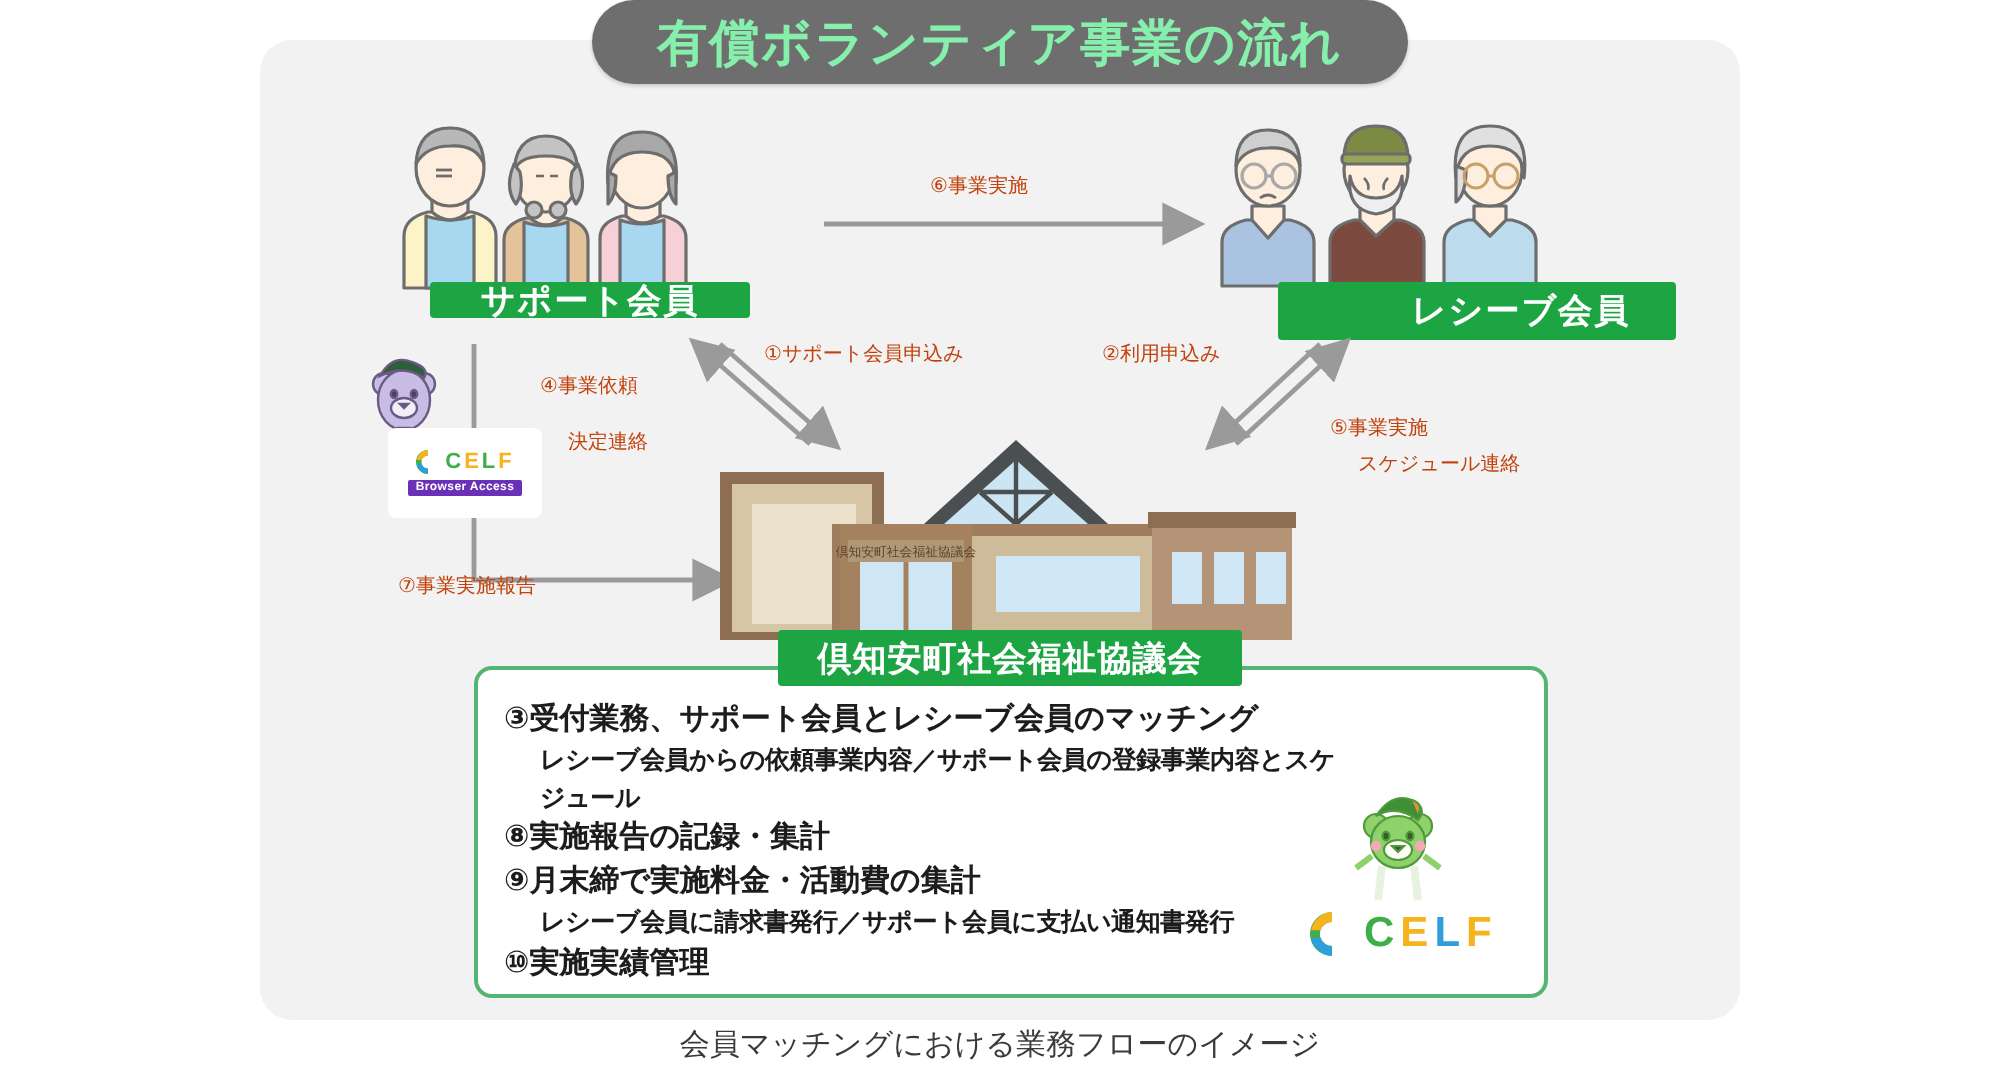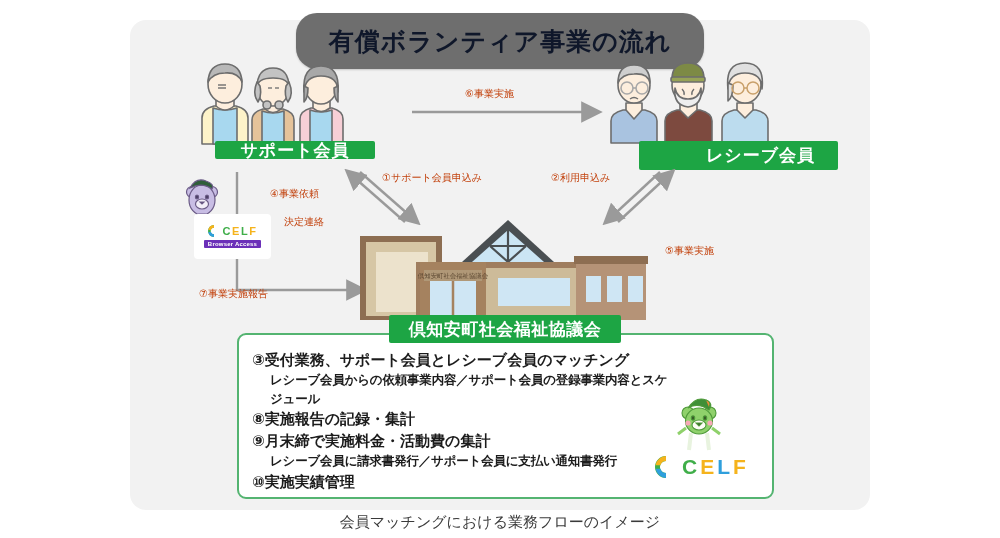--- a/index.html
+++ b/index.html
@@ -13,24 +13,24 @@
   #stage{position:absolute;left:0;top:0;width:1000px;height:538px;}
 
   
   .backdrop{
     position:absolute;left:130px;top:20px;width:740px;height:490px;
     background:#f2f2f2;border-radius:16px;
   }
 
   
   .title-pill{
-    position:absolute;left:296px;top:13px;width:408px;height:56px;
+    position:absolute;left:296px;top:0;width:408px;height:42px;
     background:#6e6e6e;border-radius:21px;
     display:flex;align-items:center;justify-content:center;
-    color:#0f172a;font-size:25px;font-weight:bold;letter-spacing:1px;
+    color:#86efac;font-size:25px;font-weight:bold;letter-spacing:1px;
     box-shadow:0 1px 2px rgba(0,0,0,.18);
   }
 
   
   .green-label{
     position:absolute;background:#1da544;color:#fff;
     font-size:17px;font-weight:bold;letter-spacing:1px;
     display:flex;align-items:center;justify-content:center;
     border-radius:2px;
   }
@@ -184,21 +184,22 @@
     <line x1="237" y1="172" x2="237" y2="240" stroke="#9a9a9a" stroke-width="2.4"></line>
 
     <path d="M237 240 L237 290 L363 290" stroke="#9a9a9a" stroke-width="2.4" fill="none" marker-end="url(#ah)"></path>
   </svg>
 
   <div class="flab" style="left:465px;top:88px;">⑥事業実施</div>
   <div class="flab" style="left:382px;top:172px;">①サポート会員申込み</div>
   <div class="flab" style="left:551px;top:172px;">②利用申込み</div>
   <div class="flab" style="left:270px;top:188px;">④事業依頼</div>
   <div class="flab" style="left:284px;top:216px;">決定連絡</div>
-  <div class="flab" style="left:665px;top:209px;margin-top:36px;">⑤事業実施</div>
+  <div class="flab" style="left:665px;top:209px;">⑤事業実施</div>
+  <div class="flab" style="left:679px;top:227px;">スケジュール連絡</div>
   <div class="flab" style="left:199px;top:288px;">⑦事業実施報告</div>
 
   <div style="position:absolute;left:182px;top:178px;width:40px;height:44px;">
     <svg width="40" height="44" viewBox="0 0 40 44">
       <g stroke="#6a5a86" stroke-width="1.2">
         <circle cx="10" cy="14" r="5.5" fill="#c8bde4"></circle>
         <circle cx="30" cy="14" r="5.5" fill="#c8bde4"></circle>
         <ellipse cx="20" cy="22" rx="13" ry="15" fill="#c8bde4"></ellipse>
         <path d="M8 10 Q14 -1 24 3 Q33 6 30 11 Q20 4 8 10 Z" fill="#2f5e3a"></path>
         <ellipse cx="20" cy="26" rx="6.5" ry="5" fill="#f2eef8"></ellipse>

